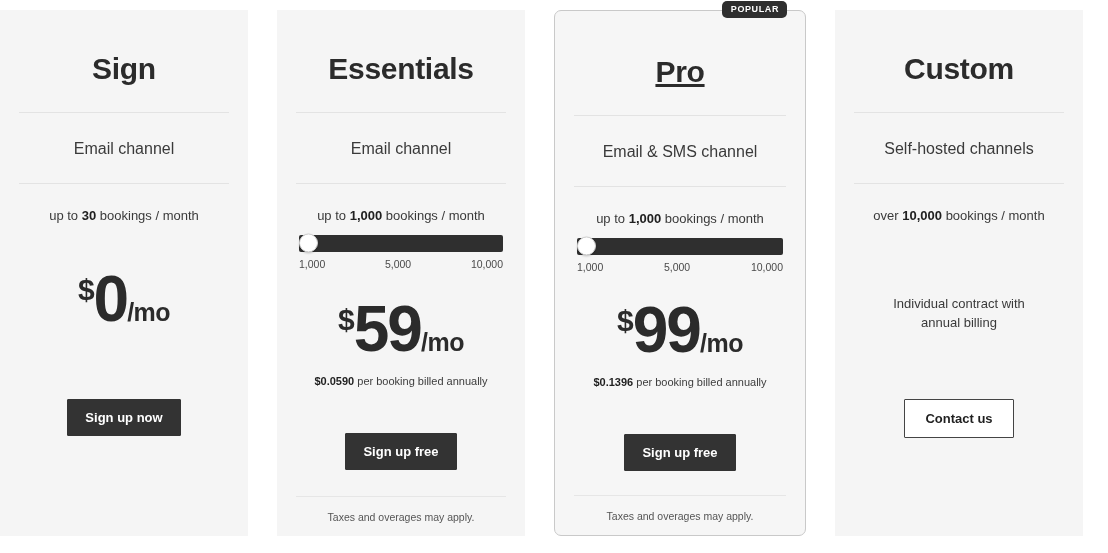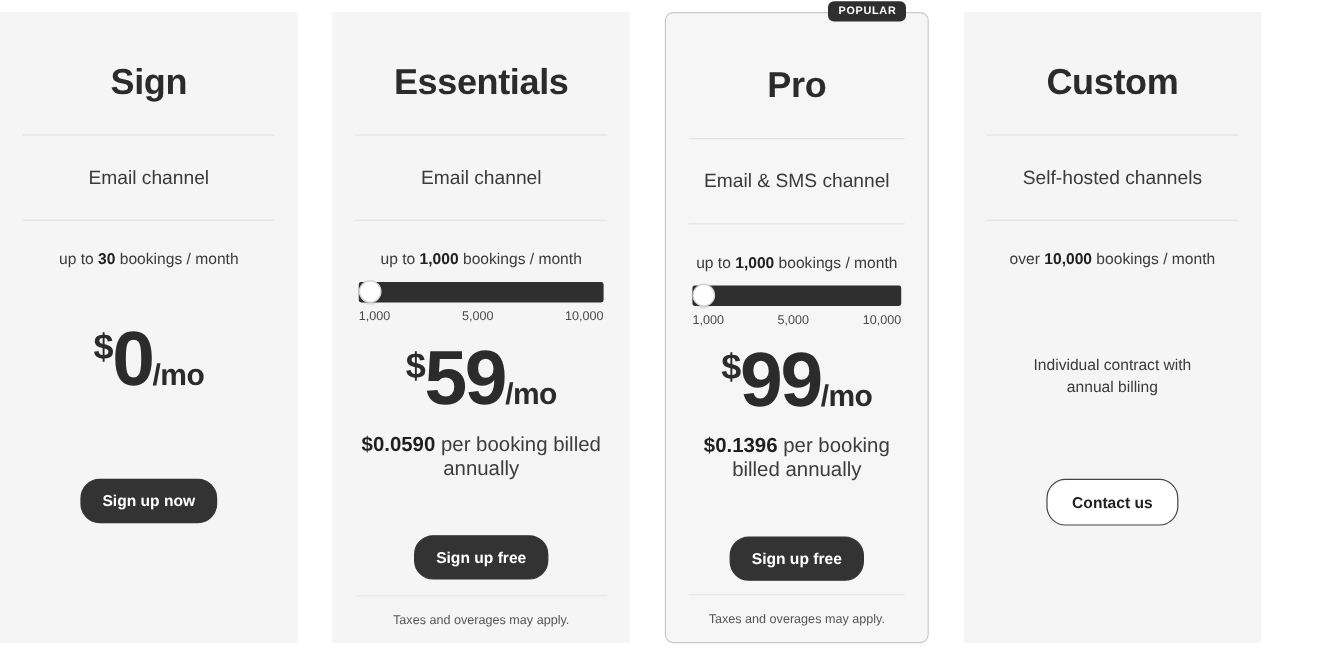--- a/index.html
+++ b/index.html
@@ -28,21 +28,21 @@
     position: relative;
     width: 248px;
     min-height: 526px;
     background: #f5f5f5;
     box-sizing: border-box;
     display: flex;
     flex-direction: column;
     padding: 0 12px;
   }
   .plan-card.featured {
-    width: 220px;
+    width: 252px;
     background: #f6f6f6;
     border: 1px solid #c9c9c9;
     border-radius: 7px;
     min-height: 526px;
     margin-top: 0px;
   }
 
   .popular-badge {
     position: absolute;
     top: -10px;
@@ -60,21 +60,21 @@
 
   .plan-title {
     text-align: center;
     font-size: 30px;
     font-weight: bold;
     color: #2b2b2b;
     margin: 0;
     padding: 42px 0 26px 0;
     letter-spacing: -0.3px;
   }
-  .featured .plan-title { padding-top: 44px; }
+  .featured .plan-title { padding-top: 44px; text-decoration: underline; }
 
   .divider {
     height: 1px;
     background: #e3e3e3;
     margin: 0 7px;
   }
 
   .channel-row {
     text-align: center;
     font-size: 16px;
@@ -144,21 +144,21 @@
     letter-spacing: -2px;
   }
   .price-period {
     font-size: 25px;
     font-weight: bold;
     letter-spacing: -0.5px;
   }
 
   .per-booking {
     text-align: center;
-    font-size: 17px;
+    font-size: 11px;
     color: #3c3c3c;
     padding-top: 14px;
     line-height: 1.2;
   }
   .per-booking b { font-weight: bold; color: #1f1f1f; }
 
   .custom-note {
     text-align: center;
     font-size: 13px;
     color: #3a3a3a;
@@ -168,21 +168,21 @@
 
   .cta-wrap {
     display: flex;
     justify-content: center;
   }
 
   .btn {
     font-family: "Liberation Sans", sans-serif;
     font-size: 13px;
     font-weight: bold;
-    border-radius: 16px;
+    border-radius: 1px;
     padding: 11px 17px;
     cursor: pointer;
     line-height: 1;
     box-sizing: border-box;
     white-space: nowrap;
     margin-top: 21px;
   }
   .btn-solid {
     background: #333333;
     color: #ffffff;

